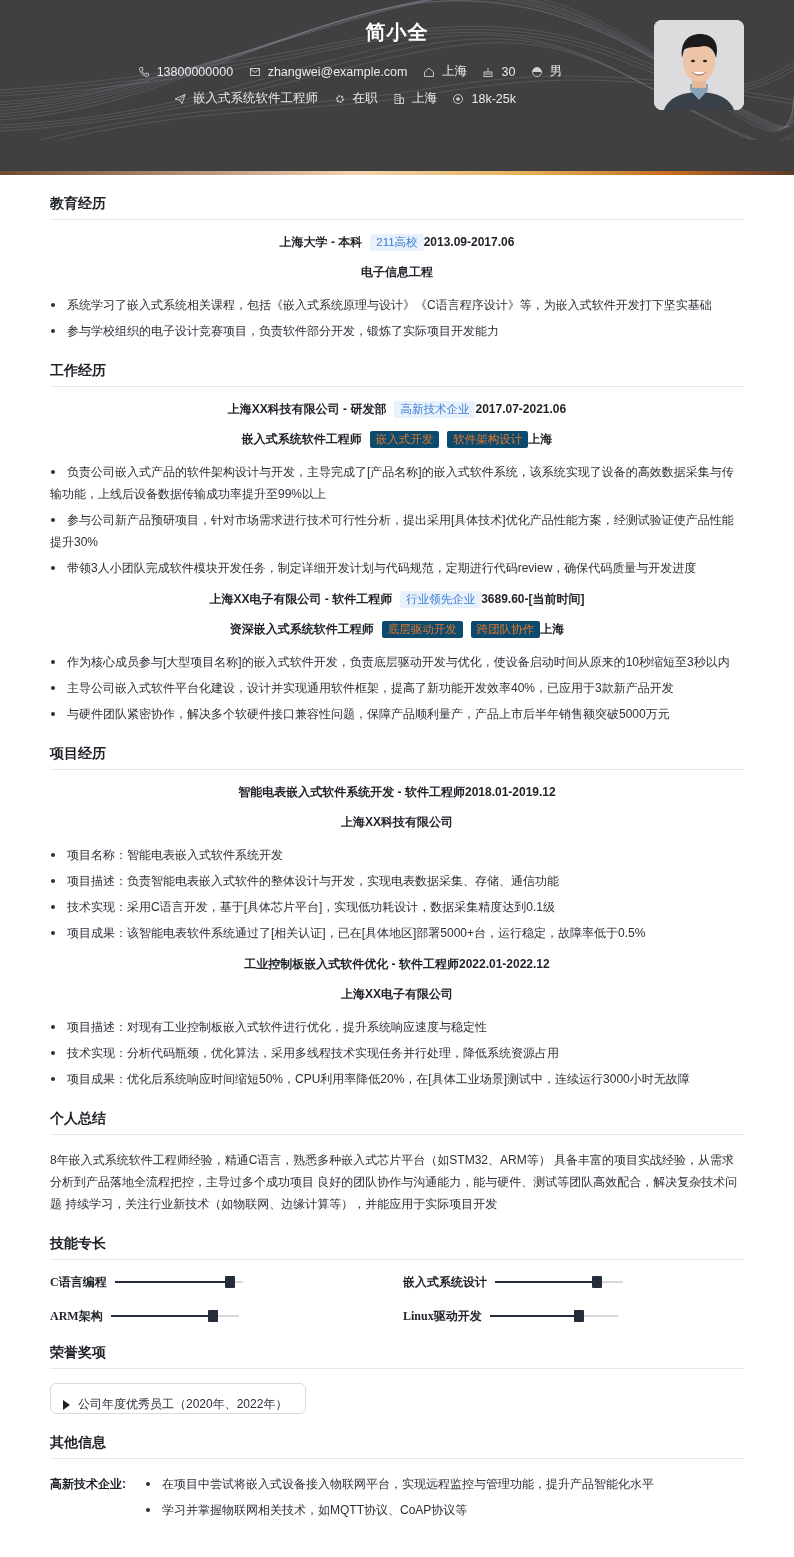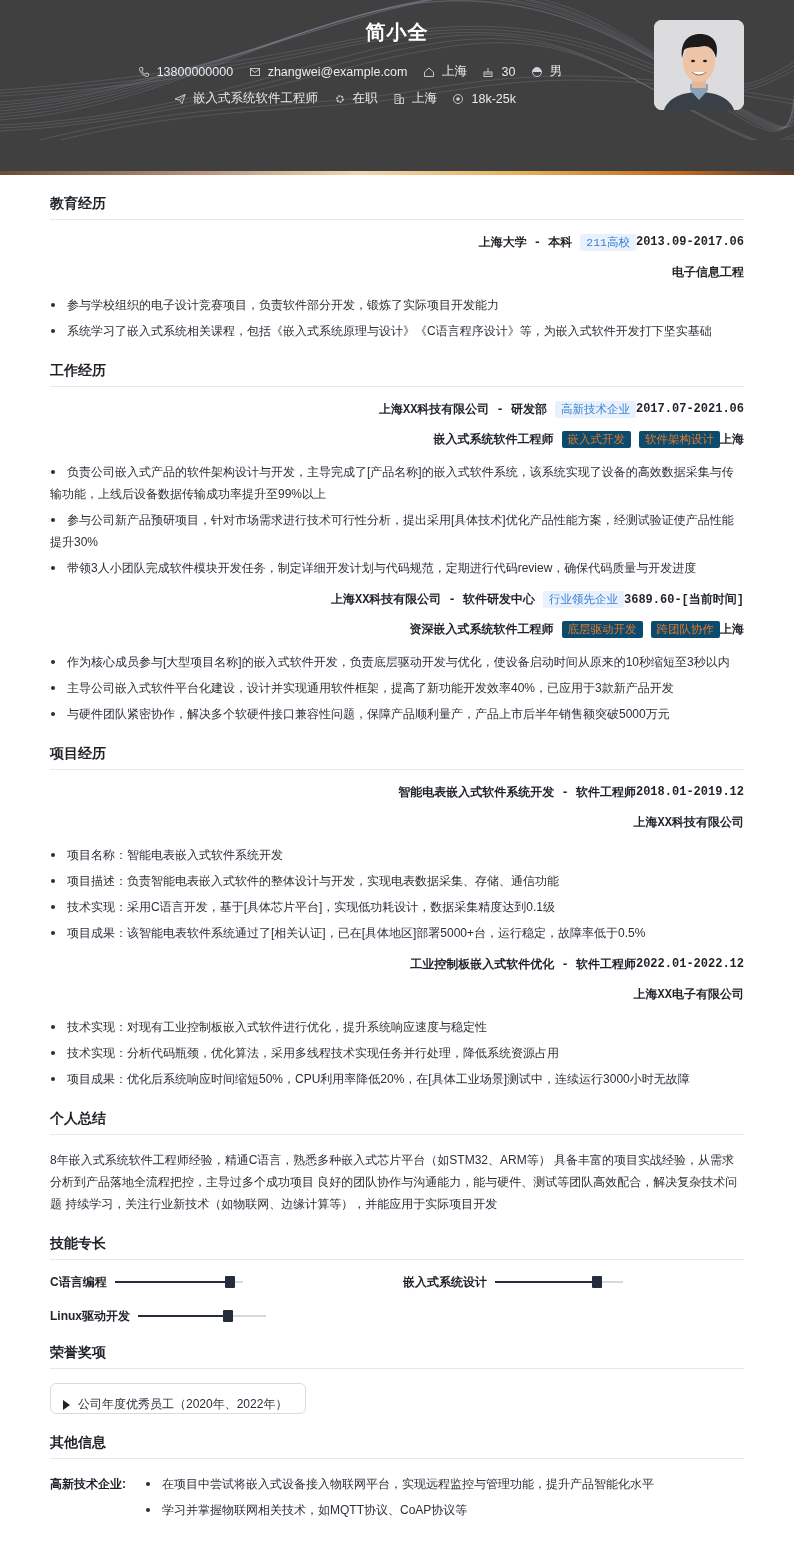--- a/index.html
+++ b/index.html
@@ -32,42 +32,42 @@
   .accent-bar {
     height: 4px;
     background: linear-gradient(90deg, #6e4a35 0%, #b8927a 25%, #f1d6b0 45%, #e7b25d 65%, #c46a1e 85%, #5a3b2a 100%);
   }
   .content { padding: 0 50px; }
   .section { margin-top: 20px; }
   .section-title {
     font-size: 14px; font-weight: bold; color: #1f2329;
     padding-bottom: 6px; border-bottom: 1px solid #e6e8eb; margin-bottom: 14px;
   }
-  .row { display: flex; justify-content: flex-end; align-items: center; height: 16px; margin-bottom: 14px; font-family: Liberation Mono, monospace; }
+  .row { display: flex; justify-content: center; align-items: center; height: 16px; margin-bottom: 14px; }
   .row .left { display: flex; align-items: center; }
   .bold { font-weight: bold; font-size: 12px; color: #1f2329; }
   .date { font-weight: bold; font-size: 12px; color: #1f2329; }
   .tag {
     display: inline-block; font-size: 11.5px; padding: 1px 6px; margin-left: 8px; border-radius: 2px;
     line-height: 15px;
   }
   .tag.blue { background: #e8f1fc; color: #3b7fd4; }
   .tag.orange { background: #0c4a6e; color: #e0782a; }
   ul.bullets { list-style: none; }
   ul.bullets li {
     position: relative; padding-left: 17px; font-size: 12px; line-height: 22px; color: #2b2f36; margin-bottom: 4px;
   }
   ul.bullets li::before {
     content: ""; position: absolute; left: 1px; top: 9px; width: 4px; height: 4px; border-radius: 50%; background: #2b2f36;
   }
   ul.bullets li.wrap { padding-left: 0; text-indent: 17px; }
   ul.bullets li.wrap::before { left: 1px; }
   .block { margin-bottom: 8px; }
   .summary { font-size: 12px; line-height: 22px; color: #2b2f36; }
-  .skills { display: grid; grid-template-columns: 353px 341px; row-gap: 18px; margin-top: 2px; }
+  .skills { display: grid; grid-template-columns: 353px 341px; row-gap: 18px; margin-top: 2px; font-family: Liberation Serif, serif; }
   .skill { display: flex; align-items: center; height: 16px; }
   .skill .label { font-size: 12px; font-weight: bold; color: #1f2329; margin-right: 8px; white-space: nowrap; }
   .skill .track { position: relative; width: 128px; height: 2px; background: #d5d8dc; }
   .skill .fill { position: absolute; left: 0; top: 0; height: 2px; background: #252d3b; }
   .skill .thumb { position: absolute; top: -5px; width: 10px; height: 12px; background: #252d3b; border-radius: 1px; margin-left: -5px; }
   .award {
     display: inline-flex; align-items: center; height: 31px; padding: 12px 18px 0 12px;
     border: 1px solid #d8dbdf; border-radius: 6px; font-size: 12px; color: #2b2f36;
   }
   .award .tri { width: 0; height: 0; border-left: 7px solid #1f2329; border-top: 5px solid transparent; border-bottom: 5px solid transparent; margin-right: 8px; }
@@ -210,22 +210,22 @@
         <div class="left">
           <span class="bold">上海大学 - 本科</span>
           <span class="tag blue">211高校</span>
         </div>
         <span class="date">2013.09-2017.06</span>
       </div>
       <div class="row">
         <span class="bold">电子信息工程</span>
       </div>
       <ul class="bullets">
+        <li>系统学习了嵌入式系统相关课程，包括《嵌入式系统原理与设计》《C语言程序设计》等，为嵌入式软件开发打下坚实基础</li>
         <li>参与学校组织的电子设计竞赛项目，负责软件部分开发，锻炼了实际项目开发能力</li>
-        <li>系统学习了嵌入式系统相关课程，包括《嵌入式系统原理与设计》《C语言程序设计》等，为嵌入式软件开发打下坚实基础</li>
       </ul>
     </div>
   </div>
 
   <div class="section">
     <div class="section-title">工作经历</div>
 
     <div class="block">
       <div class="row">
         <div class="left">
@@ -245,21 +245,21 @@
       <ul class="bullets">
         <li class="wrap">负责公司嵌入式产品的软件架构设计与开发，主导完成了[产品名称]的嵌入式软件系统，该系统实现了设备的高效数据采集与传输功能，上线后设备数据传输成功率提升至99%以上</li>
         <li class="wrap">参与公司新产品预研项目，针对市场需求进行技术可行性分析，提出采用[具体技术]优化产品性能方案，经测试验证使产品性能提升30%</li>
         <li>带领3人小团队完成软件模块开发任务，制定详细开发计划与代码规范，定期进行代码review，确保代码质量与开发进度</li>
       </ul>
     </div>
 
     <div class="block" style="margin-top:12px;">
       <div class="row">
         <div class="left">
-          <span class="bold">上海XX科技有限公司 - 软件研发中心</span>
+          <span class="bold">上海XX电子有限公司 - 软件工程师</span>
           <span class="tag blue">行业领先企业</span>
         </div>
         <span class="date">3689.60-[当前时间]</span>
       </div>
       <div class="row">
         <div class="left">
           <span class="bold">资深嵌入式系统软件工程师</span>
           <span class="tag orange">底层驱动开发</span>
           <span class="tag orange">跨团队协作</span>
         </div>
@@ -294,21 +294,21 @@
 
     <div class="block" style="margin-top:12px;">
       <div class="row">
         <span class="bold">工业控制板嵌入式软件优化 - 软件工程师</span>
         <span class="date">2022.01-2022.12</span>
       </div>
       <div class="row">
         <span class="bold">上海XX电子有限公司</span>
       </div>
       <ul class="bullets">
-        <li>技术实现：对现有工业控制板嵌入式软件进行优化，提升系统响应速度与稳定性</li>
+        <li>项目描述：对现有工业控制板嵌入式软件进行优化，提升系统响应速度与稳定性</li>
         <li>技术实现：分析代码瓶颈，优化算法，采用多线程技术实现任务并行处理，降低系统资源占用</li>
         <li>项目成果：优化后系统响应时间缩短50%，CPU利用率降低20%，在[具体工业场景]测试中，连续运行3000小时无故障</li>
       </ul>
     </div>
   </div>
 
   <div class="section">
     <div class="section-title">个人总结</div>
     <p class="summary">8年嵌入式系统软件工程师经验，精通C语言，熟悉多种嵌入式芯片平台（如STM32、ARM等） 具备丰富的项目实战经验，从需求分析到产品落地全流程把控，主导过多个成功项目 良好的团队协作与沟通能力，能与硬件、测试等团队高效配合，解决复杂技术问题 持续学习，关注行业新技术（如物联网、边缘计算等），并能应用于实际项目开发</p>
   </div>
@@ -324,20 +324,27 @@
         </div>
       </div>
       <div class="skill">
         <span class="label">嵌入式系统设计</span>
         <div class="track">
           <div class="fill" style="width:80%"></div>
           <div class="thumb" style="left:80%"></div>
         </div>
       </div>
       <div class="skill">
+        <span class="label">ARM架构</span>
+        <div class="track">
+          <div class="fill" style="width:80%"></div>
+          <div class="thumb" style="left:80%"></div>
+        </div>
+      </div>
+      <div class="skill">
         <span class="label">Linux驱动开发</span>
         <div class="track">
           <div class="fill" style="width:70%"></div>
           <div class="thumb" style="left:70%"></div>
         </div>
       </div>
     </div>
   </div>
 
   <div class="section">

